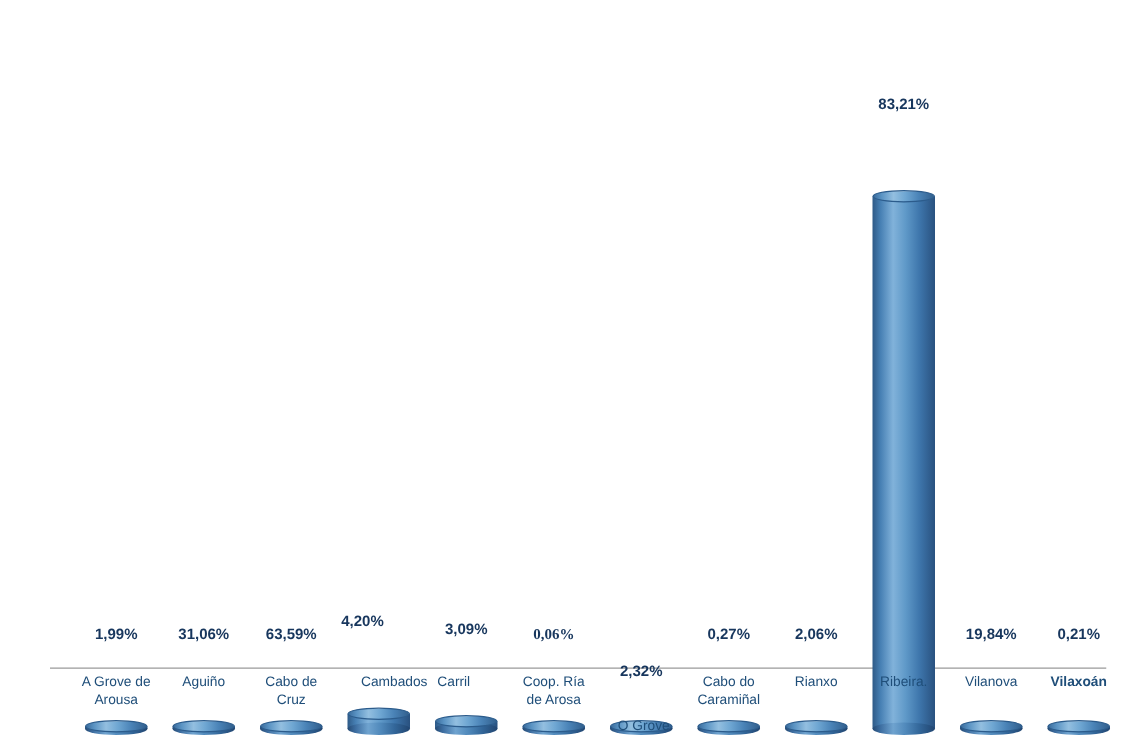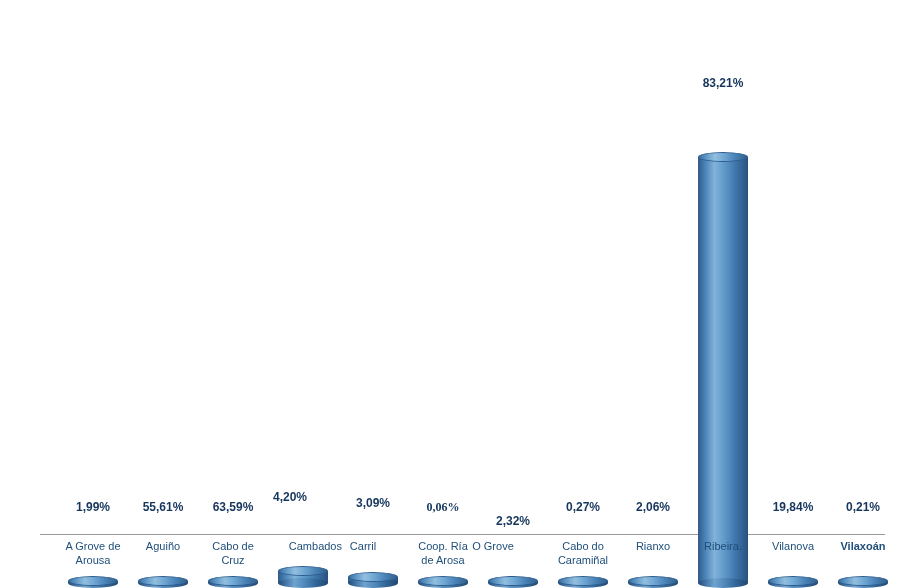--- a/index.html
+++ b/index.html
@@ -264,21 +264,21 @@
       <div class="cat-label" style="left: 264px; text-align: right;">
         <div>Cambados</div>
       </div>
       <div class="cat-label" style="left: 324px;">
         <div>Carril</div>
       </div>
       <div class="cat-label" style="left: 404px;">
         <div>Coop. Ría</div>
         <div>de Arosa</div>
       </div>
-      <div class="cat-label" style="left: 454px;">
+      <div class="cat-label" style="left: 476px; margin-top: 35px;">
         <div>O Grove</div>
       </div>
       <div class="cat-label" style="left: 544px;">
         <div>Cabo do</div>
         <div>Caramiñal</div>
       </div>
       <div class="cat-label" style="left: 614px;">
         <div>Rianxo</div>
       </div>
       <div class="cat-label" style="left: 684px;">
@@ -286,24 +286,24 @@
       </div>
       <div class="cat-label" style="left: 754px;">
         <div>Vilanova</div>
       </div>
       <div class="cat-label" style="left: 824px; font-weight: bold;">
         <div>Vilaxoán</div>
       </div>
     </div>
 
 <div class="bar-label" style="left: 93px; top: 500px;">1,99%</div>
-    <div class="bar-label" style="left: 163px; top: 500px;">55,61%</div>
+    <div class="bar-label" style="left: 163px; top: 500px;">31,06%</div>
     <div class="bar-label" style="left: 233px; top: 500px;">63,59%</div>
     <div class="bar-label" style="left: 290px; top: 489.973px;">4,20%</div>
     <div class="bar-label" style="left: 373px; top: 495.795px;">3,09%</div>
     <div class="bar-label" style="left: 443px; top: 500px; font-family: Liberation Serif, serif;">0,06%</div>
-    <div class="bar-label" style="left: 513px; top: 514px; text-align: center;">2,32%</div>
+    <div class="bar-label" style="left: 513px; top: 530px; text-align: center;">2,32%</div>
     <div class="bar-label" style="left: 583px; top: 500px;">0,27%</div>
     <div class="bar-label" style="left: 653px; top: 500px;">2,06%</div>
     <div class="bar-label" style="left: 723px; top: 75.6098px;">83,21%</div>
     <div class="bar-label" style="left: 793px; top: 500px;">19,84%</div>
     <div class="bar-label" style="left: 863px; top: 500px;">0,21%</div>
   </div>
 
 </body></html>

